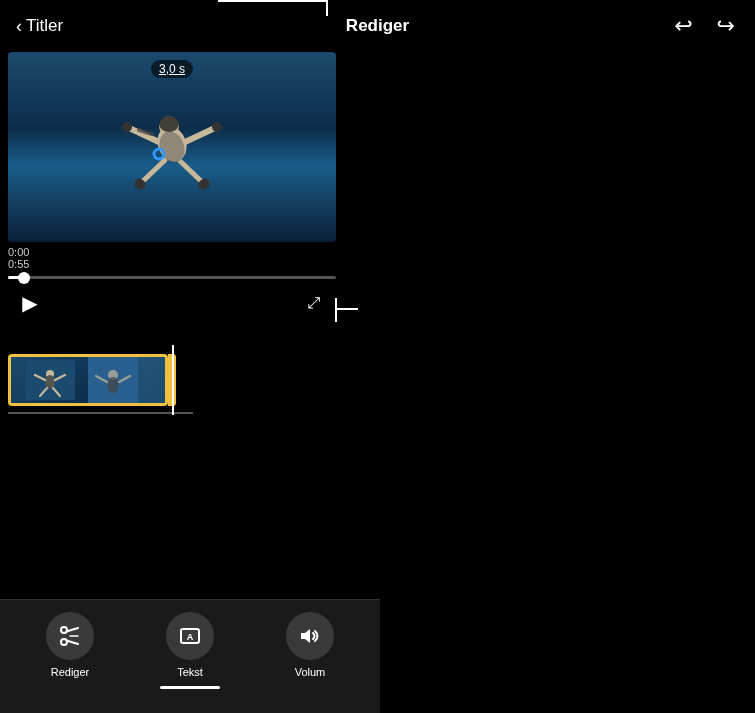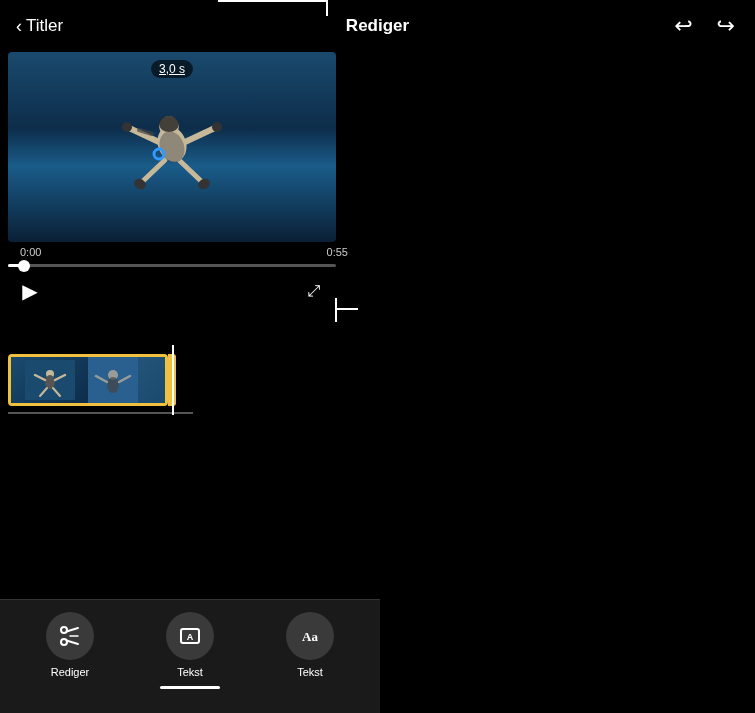--- a/index.html
+++ b/index.html
@@ -341,21 +341,21 @@
 
       <circle cx="120" cy="45" r="5" fill="#333"></circle>
 
       <ellipse cx="43" cy="102" rx="6" ry="5" fill="#333" transform="rotate(30 43 102)"></ellipse>
 
       <ellipse cx="107" cy="102" rx="6" ry="5" fill="#333" transform="rotate(-30 107 102)"></ellipse>
     </svg>
   </div>
 </div>
 
-<div style="width:328px; margin: 4px 0 0 20px; display:flex; justify-content:space-between; font-size:11px; color:#ccc;">
+<div style="width:328px; margin: 4px 0 0 8px; display:flex; justify-content:space-between; font-size:11px; color:#ccc;flex-direction:column;">
   <span>0:00</span>
   <span>0:55</span>
 </div>
 
 <div style="width:328px; margin: 0 0 0 8px; position:relative; padding: 6px 0;">
   <div class="progress-bar-bg">
     <div class="progress-bar-fill"></div>
     <div class="progress-thumb"></div>
   </div>
 </div>
@@ -431,27 +431,29 @@
     <div class="toolbar-item">
       <div class="toolbar-icon-circle">
         <svg width="24" height="24" viewBox="0 0 24 24" fill="none">
           <rect x="3" y="5" width="18" height="14" rx="2" stroke="white" stroke-width="2"></rect>
           <text x="12" y="16" text-anchor="middle" fill="white" font-size="9" font-family="sans-serif" font-weight="bold">A</text>
         </svg>
       </div>
       <span class="toolbar-label">Tekst</span>
     </div>
 
+
     <div class="toolbar-item">
       <div class="toolbar-icon-circle">
         <svg width="24" height="24" viewBox="0 0 24 24" fill="none">
-          <text x="4" y="17" fill="white" font-size="13" font-family="serif" font-weight="bold">Aa</text>
+          <polygon points="3,9 3,15 7,15 12,19 12,5 7,9" fill="white"></polygon>
+          <path d="M15,9 Q18,12 15,15" stroke="white" stroke-width="2" fill="none" stroke-linecap="round"></path>
+          <path d="M17,7 Q22,12 17,17" stroke="white" stroke-width="2" fill="none" stroke-linecap="round"></path>
         </svg>
       </div>
-      <span class="toolbar-label">Tekst</span>
+      <span class="toolbar-label">Volum</span>
     </div>
 
 
-
   </div>
 
   <div class="toolbar-indicator"></div>
 </div>
 
 </body></html>

